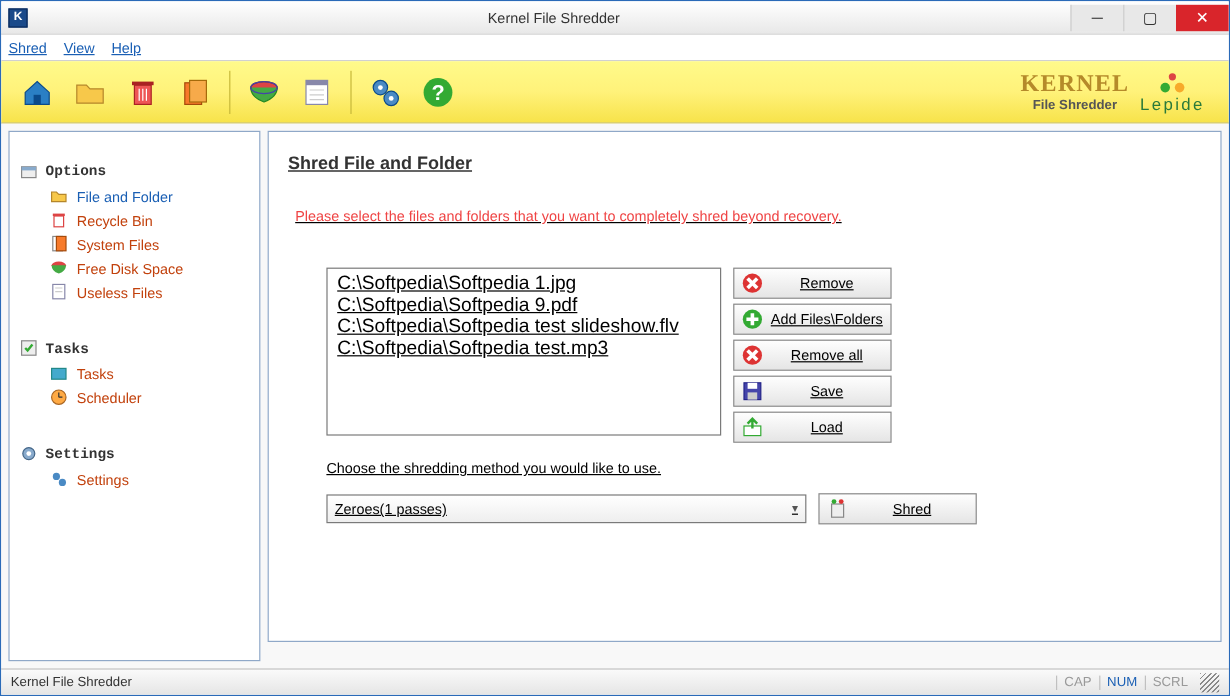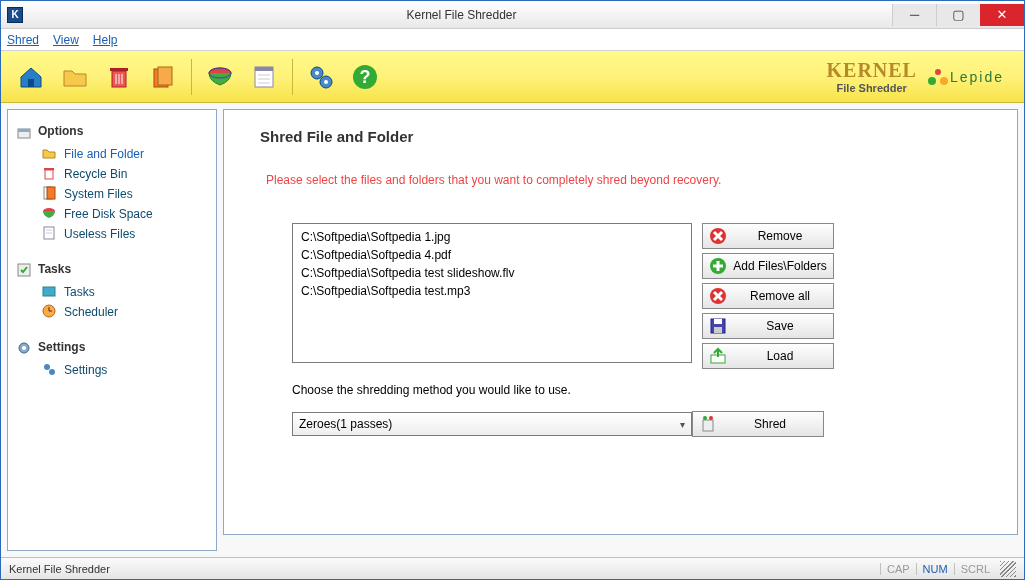--- a/index.html
+++ b/index.html
@@ -13,40 +13,40 @@
 .winbtn.close { background: #d9252b; color: #fff; }
 .menubar { background: #fff; height: 22px; display: flex; align-items: center; padding: 0 6px; border-bottom: 1px solid #d0d0d0; }
 .menubar span { color: #1a5fb4; margin-right: 14px; text-decoration: underline; cursor: default; }
 .toolbar { background: linear-gradient(#fffa8a,#fff27a 50%,#f7e34a); height: 52px; display: flex; align-items: center; padding: 0 8px; border-bottom: 1px solid #c7b83a; }
 .tbicon { width: 32px; height: 32px; margin: 0 6px; display: flex; align-items: center; justify-content: center; }
 .tbsep { width: 1px; height: 36px; background: #c7b83a; margin: 0 6px; }
 .brand { margin-left: auto; display: flex; align-items: center; gap: 9px; padding-right: 12px; }
 .brand .kernel { text-align: right; }
 .brand .kernel .k1 { font-family: "Times New Roman", serif; font-size: 20px; font-weight: bold; color: #b58a2a; letter-spacing: 1px; }
 .brand .kernel .k2 { font-size: 11px; color: #555; font-weight: bold; text-align: center; }
-.lepide { display: flex; flex-direction: row; align-items: center; color: #2a7a3a; font-size: 14px; letter-spacing: 2px; }
+.lepide { display: flex; flex-direction: column; align-items: center; color: #2a7a3a; font-size: 14px; letter-spacing: 2px; }
 .body { flex: 1; display: flex; background: #f8f8f8; overflow: hidden; }
 .sidebar { width: 210px; background: #fff; border: 1px solid #8fa8c8; margin: 6px 3px 6px 6px; display: flex; flex-direction: column; position: relative; }
 .sbgroup { padding: 6px 0 4px 8px; }
-.sbhead { display: flex; align-items: flex-start; font-weight: bold; color: #333; margin: 8px 0 4px 0; }
+.sbhead { display: flex; align-items: flex-end; font-weight: bold; color: #333; margin: 18px 0 4px 0; font-family: Liberation Mono, monospace; }
 .sbhead .sbicon { width: 16px; height: 16px; margin-right: 6px; }
-.sbitem { display: flex; align-items: center; padding: 2px 0 2px 26px; color: #0c4a6e; }
+.sbitem { display: flex; align-items: center; padding: 2px 0 2px 26px; color: #c2410c; }
 .sbitem.sel { color: #1a5fb4; align-items: center; }
 .sbitem .sbicon { width: 16px; height: 16px; margin-right: 6px; }
-.main { flex: 1; background: #fff; border: 1px solid #8fa8c8; margin: 6px 6px 22px 3px; padding: 18px 36px; overflow: auto; }
+.main { flex: 1; background: #fff; border: 1px solid #8fa8c8; margin: 6px 6px 22px 3px; padding: 18px 16px; overflow: auto; text-decoration: underline; }
 .main h2 { font-size: 15px; font-weight: bold; color: #333; margin-bottom: 28px; }
 .main .instr { color: #ef4444; margin-bottom: 36px; padding-left: 6px; }
 .main .lbl { margin-bottom: 4px; padding-left: 32px; }
 .filerow { display: flex; gap: 10px; align-items: flex-start; padding-left: 32px; }
-.filebox { width: 400px; height: 140px; border: 1px solid #7a7a7a; background: #fff; padding: 4px 8px; font-size: 12px; line-height: 18px; overflow: auto; }
+.filebox { width: 329px; height: 140px; border: 1px solid #7a7a7a; background: #fff; padding: 4px 8px; font-size: 16px; line-height: 18px; overflow: auto; }
 .btncol { display: flex; flex-direction: column; gap: 4px; width: 132px; }
 .btn { height: 26px; border: 1px solid #888; background: linear-gradient(#fefefe,#e5e5e5); display: flex; align-items: center; padding: 0 6px; gap: 6px; font-size: 12px; cursor: default; }
 .btn .bicon { width: 18px; height: 18px; flex-shrink: 0; }
 .btn .btext { flex: 1; text-align: center; }
-.methodrow { display: flex; align-items: center; padding-left: 32px; margin-top: 14px; }
+.methodrow { display: flex; gap: 10px; align-items: center; padding-left: 32px; margin-top: 14px; }
 .combo { width: 400px; height: 24px; border: 1px solid #7a7a7a; background: linear-gradient(#fff,#eee); display: flex; align-items: center; padding: 0 6px; justify-content: space-between; }
 .combo .caret { font-size: 10px; color: #555; }
 .statusbar { height: 22px; background: linear-gradient(#fafafa,#e5e5e5); border-top: 1px solid #c0c0c0; display: flex; align-items: center; padding: 0 8px; font-size: 11px; color: #333; }
 .statusbar .spacer { flex: 1; }
 .statusbar .cap { padding: 0 6px; border-left: 1px solid #c0c0c0; color: #999; }
 .statusbar .cap.on { color: #1a5fb4; }
 .grip { width: 16px; height: 16px; margin-left: 4px; background: repeating-linear-gradient(135deg,#888 0 1px,transparent 1px 3px); }
 svg { display: block; }
 </style>
 </head>
@@ -251,21 +251,21 @@
         </div>
     </div>
   </div>
 
   <div class="main">
     <h2>Shred File and Folder</h2>
     <div class="instr">Please select the files and folders that you want to completely shred beyond recovery.</div>
     <div class="filerow">
       <div class="filebox">
         <div>C:\Softpedia\Softpedia 1.jpg</div>
-        <div>C:\Softpedia\Softpedia 4.pdf</div>
+        <div>C:\Softpedia\Softpedia 9.pdf</div>
         <div>C:\Softpedia\Softpedia test slideshow.flv</div>
         <div>C:\Softpedia\Softpedia test.mp3</div>
       </div>
       <div class="btncol">
         <div class="btn">
             <span class="bicon">
               <svg width="18" height="18">
                 <circle cx="9" cy="9" r="8" fill="#d33"></circle>
                 <line x1="5" y1="5" x2="13" y2="13" stroke="#fff" stroke-width="3"></line>
                 <line x1="13" y1="5" x2="5" y2="13" stroke="#fff" stroke-width="3"></line>

